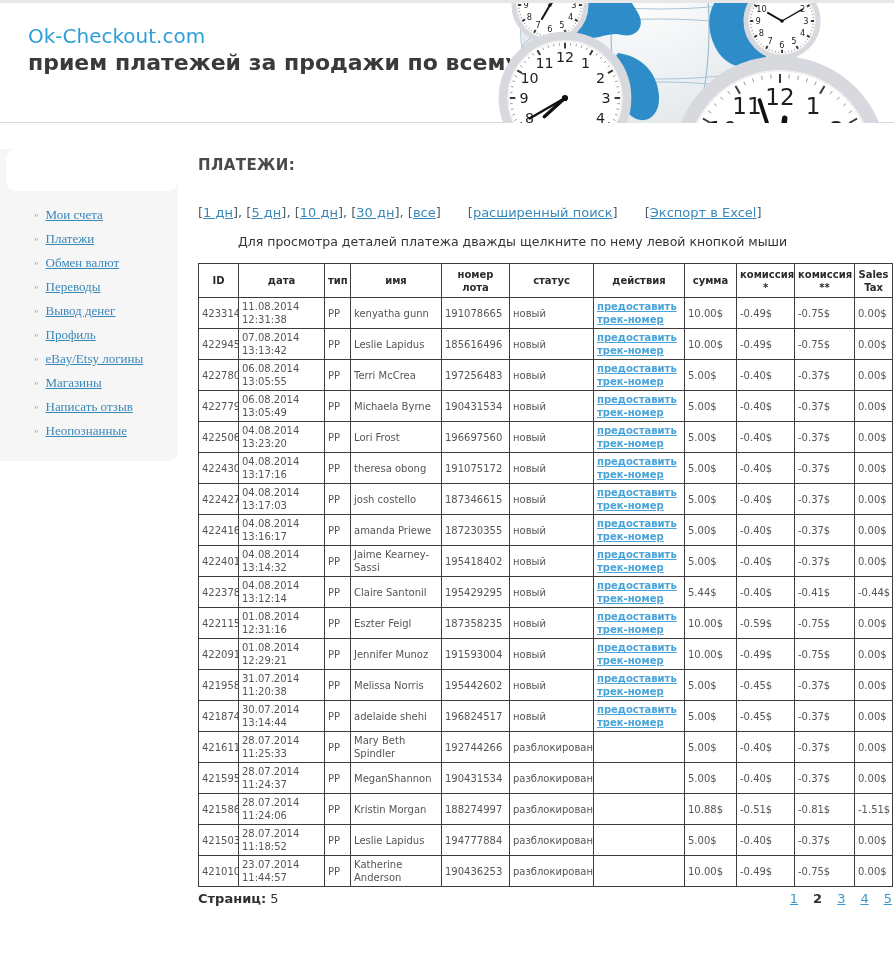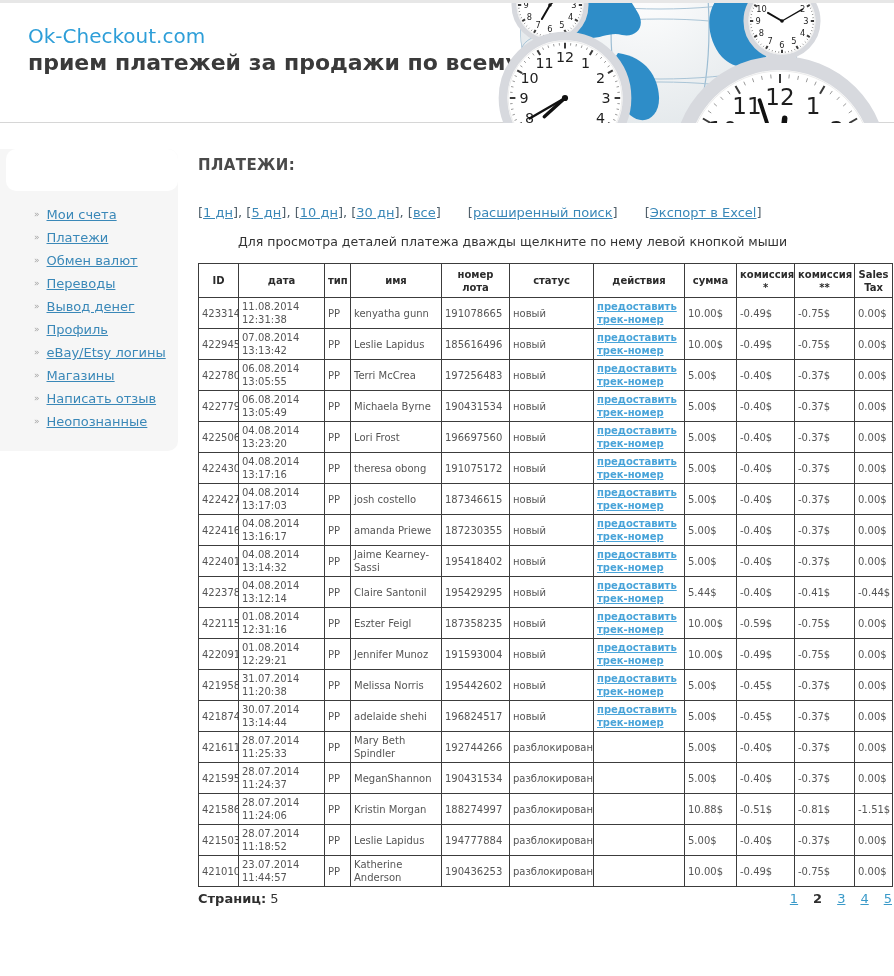--- a/index.html
+++ b/index.html
@@ -15,21 +15,21 @@
   .logo-text { font-size:20px; color:#2d9ed8; letter-spacing:0; line-height:1.1; }
   .tagline { font-size:22px; font-weight:bold; color:#3a3a3a; margin-top:3px; }
   .banner { position:absolute; top:0; right:0; width:404px; height:120px; overflow:hidden; }
   
   .layout { position:relative; width:894px; }
   .sidebar-panel {
     position:absolute; left:0; top:26px; width:178px;
     background:#f6f6f6; border-radius:0 10px 10px 0; padding-bottom:14px;
   }
   .sidebar-whitebox { height:42px; background:#fff; border-radius:10px; margin:0 0 16px 6px; }
-  .menu { list-style:none; margin:0; padding:0 0 0 34px; }
+  .menu { list-style:none; margin:0; padding:0 0 0 34px;font-family:Liberation Serif, serif; }
   .menu li { margin-bottom:8px; font-size:13px; white-space:nowrap; }
   .bullet { color:#a4a4a4; font-size:9px; margin-right:7px; vertical-align:2px; }
   a { color:#3a88b8; text-decoration:underline; cursor:pointer; }
   
   main { margin-left:192px; width:694px;padding-left:6px; }
   .page-title { padding-top:33px; font-size:15px; font-weight:bold; color:#4a4a4a; letter-spacing:.4px; }
   .filter-row { margin-top:31px; font-size:13px; color:#51606b; }
   .filter-row .gap { display:inline-block; width:27px; }
   .hint { margin-top:14px; padding-left:40px; font-size:12.5px; color:#333; }
   

